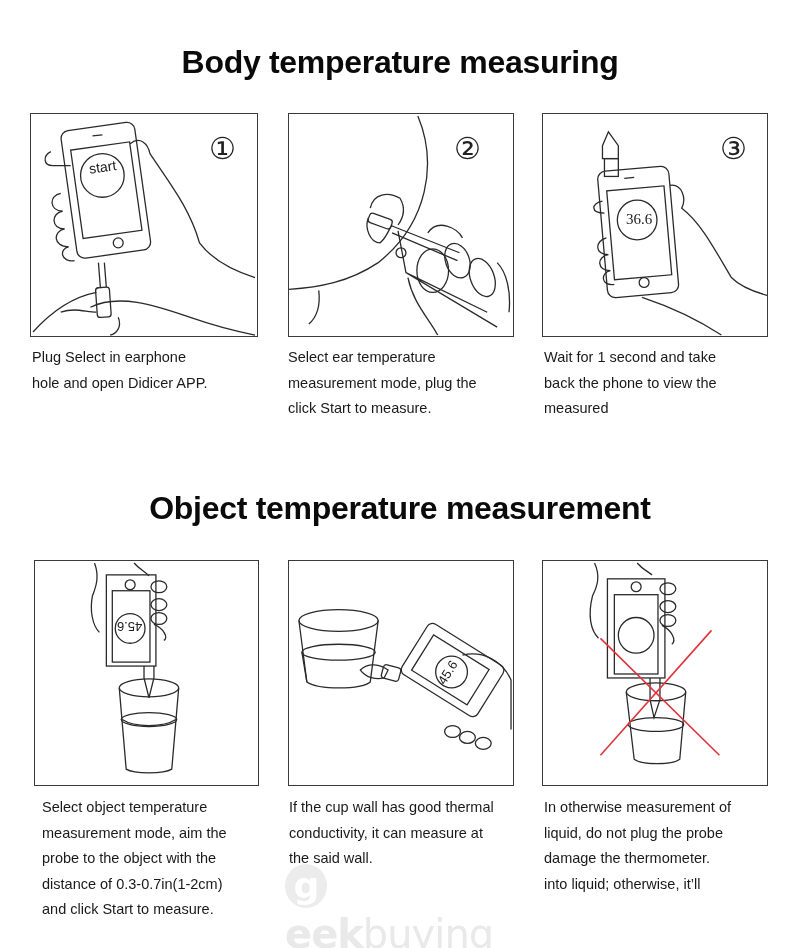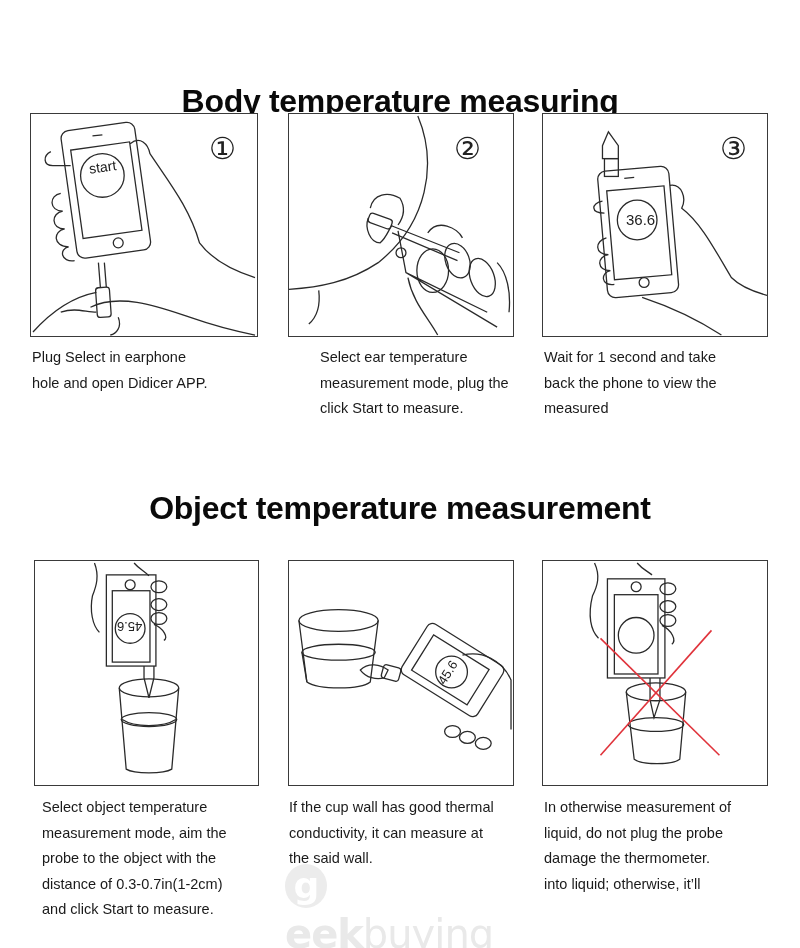--- a/index.html
+++ b/index.html
@@ -18,21 +18,21 @@
                letter-spacing: -1px; }
   .watermark .g { display: inline-block; width: 42px; height: 44px; border-radius: 50%;
                   background: #ececec; color: #fff; text-align: center; line-height: 44px;
                   font-weight: bold; font-size: 36px; vertical-align: middle; margin-right: 2px; }
   .watermark .ek { font-weight: bold; vertical-align: middle; }
   .watermark .buying { vertical-align: middle; font-weight: normal; }
 </style>
 </head>
 <body>
 
-<div class="heading" style="top:44px;margin-top:39px;">Body temperature measuring</div>
+<div class="heading" style="top:44px;">Body temperature measuring</div>
 
 <div class="panel" style="left:30px; top:113px; width:228px; height:224px;">
   <svg viewBox="0 0 228 224" fill="none" stroke="#2a2a2a" stroke-width="1.3">
 
     <path d="M100 30 C110 22 118 30 120 40 C140 70 160 95 170 130 C185 150 210 160 226 165"></path>
     <path d="M60 195 C90 180 130 195 160 205 C180 212 200 218 226 223"></path>
     <path d="M20 38 C12 42 12 52 22 52 L40 52"></path>
     <path d="M30 80 C18 82 18 98 32 98 C20 100 20 116 34 116 C22 118 22 134 38 134 C28 136 30 150 44 148"></path>
 
     <rect x="38" y="12" width="75" height="130" rx="8" transform="rotate(-8 75 77)"></rect>
@@ -85,29 +85,29 @@
     <rect x="68" y="75" width="58" height="90" transform="rotate(-5 96 119)"></rect>
     <circle cx="95" cy="107" r="20"></circle>
     <circle cx="102" cy="170" r="5"></circle>
     <line x1="82" y1="65" x2="92" y2="64"></line>
 
     <path d="M128 72 C140 70 145 85 140 95 C160 110 175 140 190 165 C200 175 215 180 226 183"></path>
     <path d="M100 185 C130 195 160 210 180 223"></path>
     <path d="M60 88 C48 90 48 100 62 100"></path>
     <path d="M64 125 C52 128 52 142 66 142 C54 144 54 158 68 158 C58 160 58 174 72 172"></path>
   </svg>
-  <div style="position:absolute; left:83px; top:97px; font-size:15px; color:#222;">36.6</div>
+  <div style="position:absolute; left:83px; top:97px; font-size:15px; color:#222;font-family:Liberation Serif, serif;">36.6</div>
   <div style="position:absolute; left:177px; top:20px; font-size:30px; color:#222; line-height:30px;">③</div>
 </div>
 
 <div class="caption" style="left:32px; top:345px;">
   <p>Plug Select in earphone</p>
   <p>hole and open Didicer APP.</p>
 </div>
-<div class="caption" style="left:288px; top:345px;margin-left:32px;">
+<div class="caption" style="left:288px; top:345px;">
   <p>Select ear temperature</p>
   <p>measurement mode, plug the</p>
   <p>click Start to measure.</p>
 </div>
 <div class="caption" style="left:544px; top:345px;">
   <p>Wait for 1 second and take</p>
   <p>back the phone to view the</p>
   <p>measured</p>
 </div>
 

